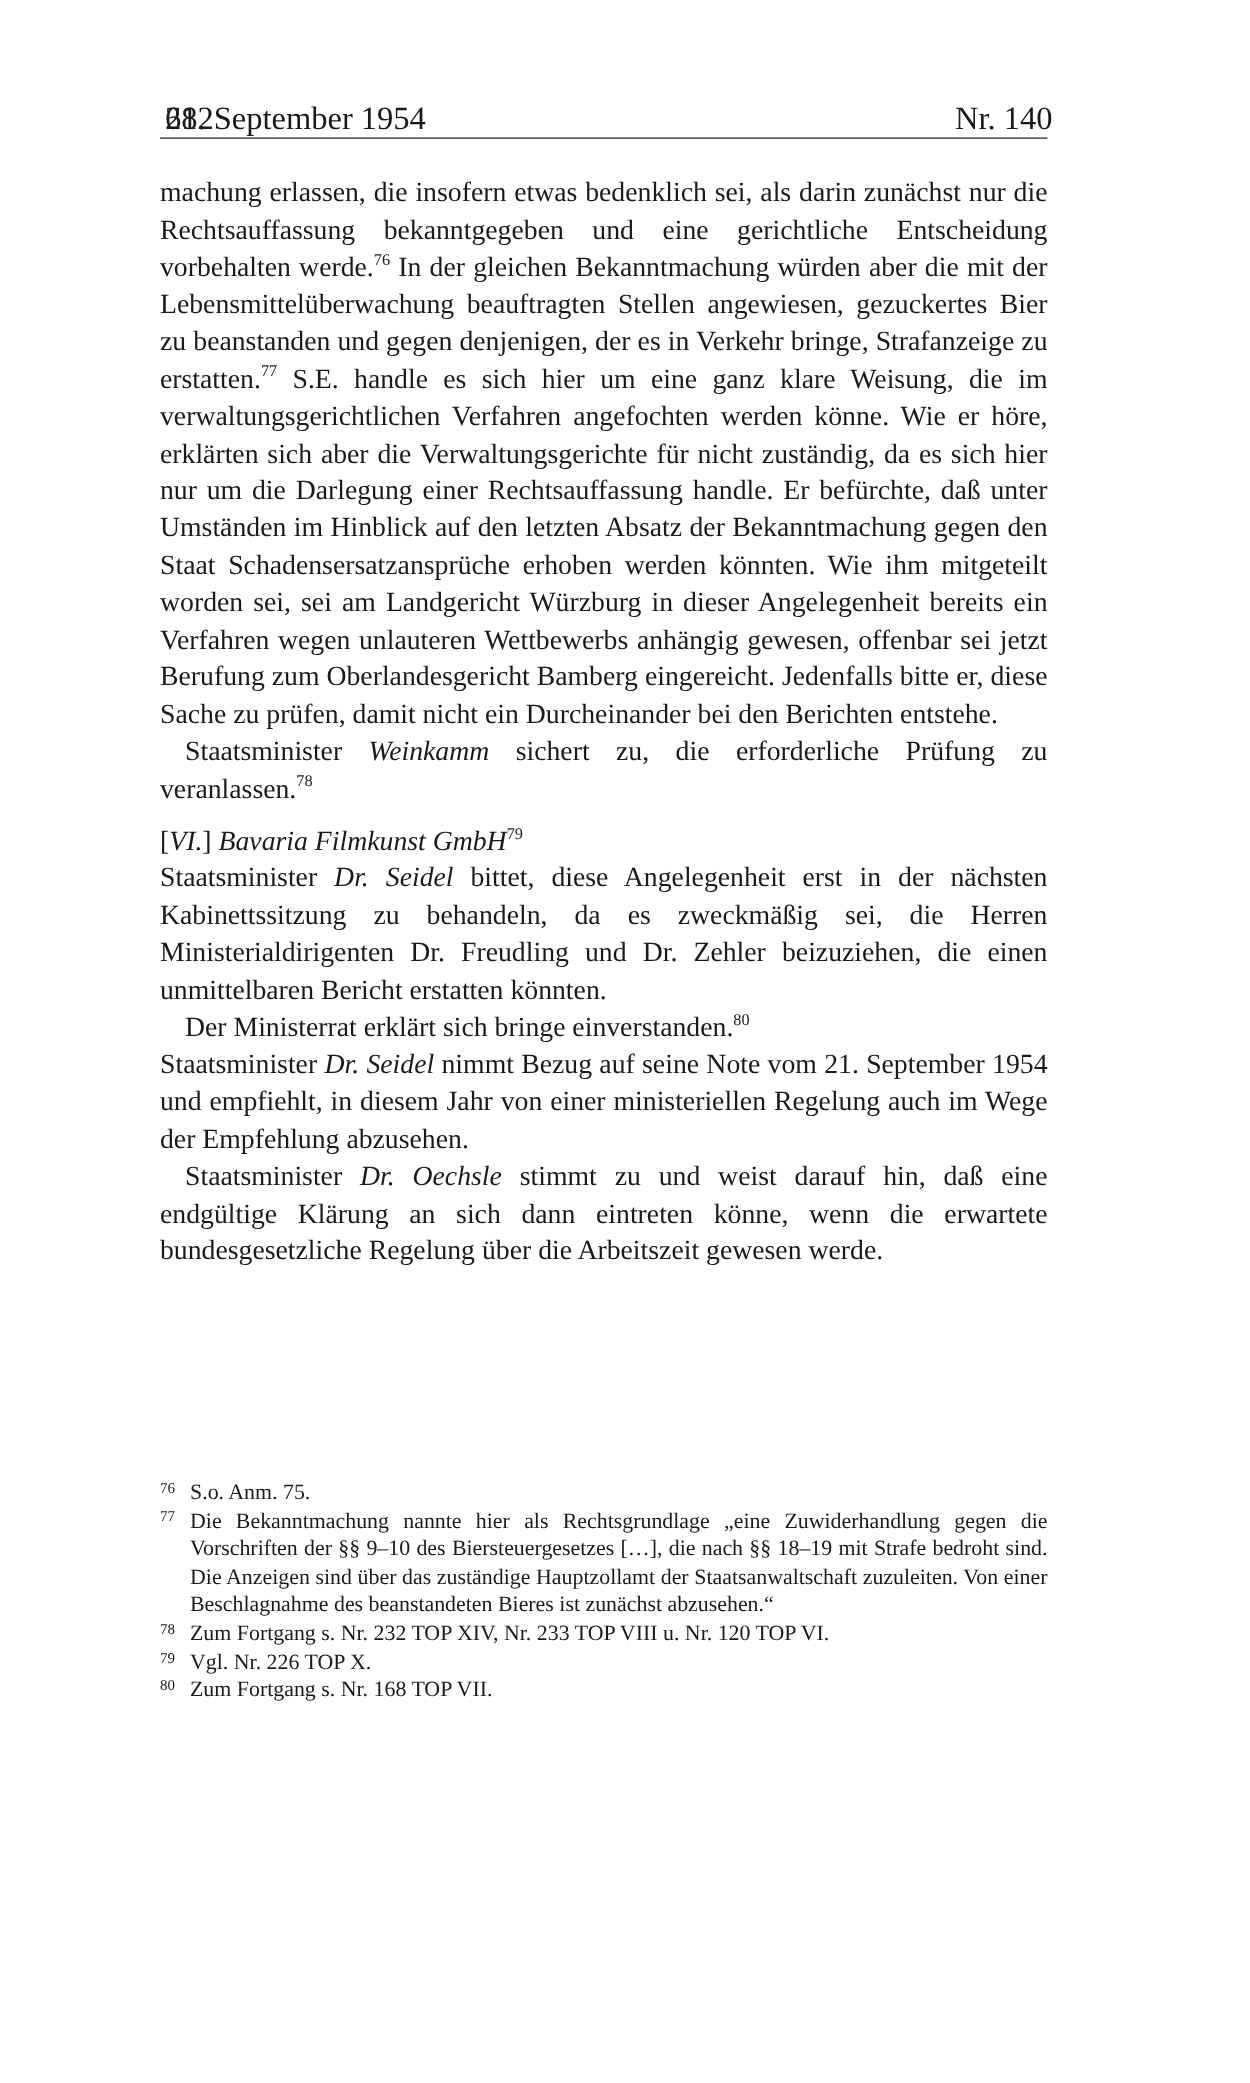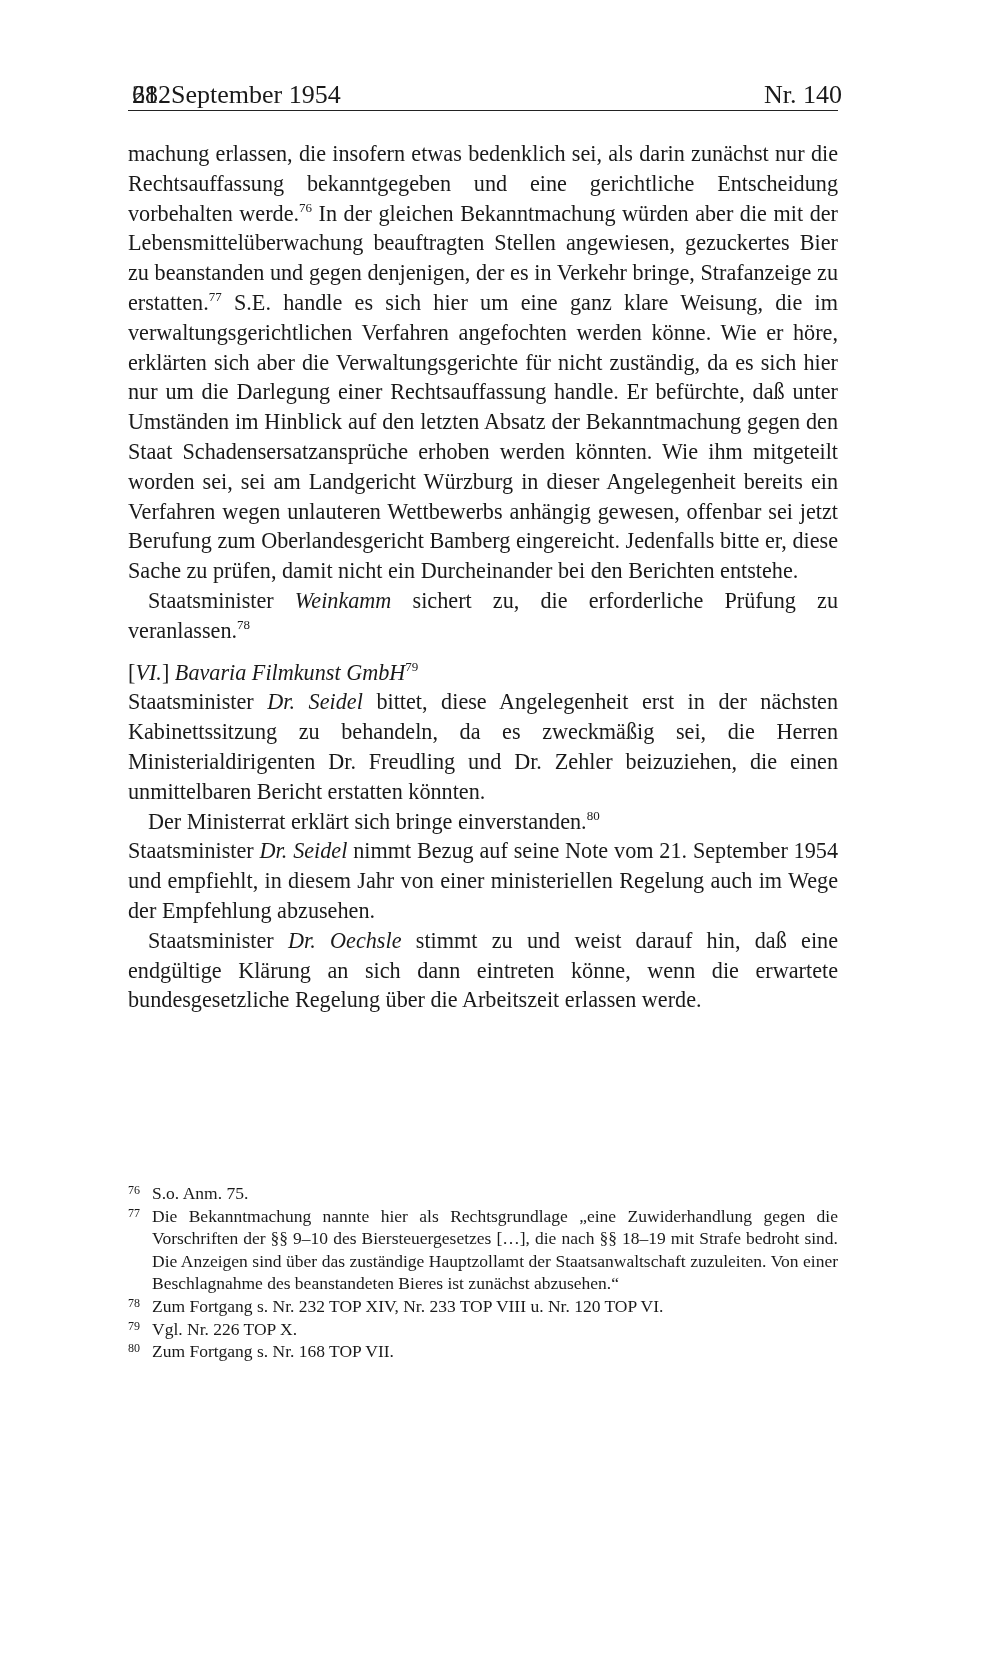--- a/index.html
+++ b/index.html
@@ -51,21 +51,21 @@
   <div class="body-text">
     <p><span>machung erlassen, die insofern etwas bedenklich sei, als darin zunächst nur die Rechtsauffassung bekanntgegeben und eine gerichtliche Entscheidung vorbehalten werde.</span><sup>76</sup><span> In der gleichen Bekanntmachung würden aber die mit der Lebensmittelüberwachung beauftragten Stellen angewiesen, gezuckertes Bier zu beanstanden und gegen denjenigen, der es in Verkehr bringe, Strafanzeige zu erstatten.</span><sup>77</sup><span> S.E. handle es sich hier um eine ganz klare Weisung, die im verwaltungsgerichtlichen Verfahren angefochten werden könne. Wie er höre, erklärten sich aber die Verwaltungsgerichte für nicht zuständig, da es sich hier nur um die Darlegung einer Rechtsauffassung handle. Er befürchte, daß unter Umständen im Hinblick auf den letzten Absatz der Bekanntmachung gegen den Staat Schadensersatzansprüche erhoben werden könnten. Wie ihm mitgeteilt worden sei, sei am Landgericht Würzburg in dieser Angelegenheit bereits ein Verfahren wegen unlauteren Wettbewerbs anhängig gewesen, offenbar sei jetzt Berufung zum Oberlandesgericht Bamberg eingereicht. Jedenfalls bitte er, diese Sache zu prüfen, damit nicht ein Durcheinander bei den Berichten entstehe.</span></p>
 
     <p class="indent"><span>Staatsminister </span><i>Weinkamm</i><span> sichert zu, die erforderliche Prüfung zu veranlassen.</span><sup>78</sup></p>
 
     <p class="sect-head">[<i>VI.</i>] <i>Bavaria Filmkunst GmbH</i><sup>79</sup></p>
     <p><span>Staatsminister </span><i>Dr. Seidel</i><span> bittet, diese Angelegenheit erst in der nächsten Kabinettssitzung zu behandeln, da es zweckmäßig sei, die Herren Ministerialdirigenten Dr. Freudling und Dr. Zehler beizuziehen, die einen unmittelbaren Bericht erstatten könnten.</span></p>
     <p class="indent"><span>Der Ministerrat erklärt sich bringe einverstanden.</span><sup>80</sup></p>
 
     <p><span>Staatsminister </span><i>Dr. Seidel</i><span> nimmt Bezug auf seine Note vom 21. September 1954 und empfiehlt, in diesem Jahr von einer ministeriellen Regelung auch im Wege der Empfehlung abzusehen.</span></p>
-    <p class="indent"><span>Staatsminister </span><i>Dr. Oechsle</i><span> stimmt zu und weist darauf hin, daß eine endgültige Klärung an sich dann eintreten könne, wenn die erwartete bundesgesetzliche Regelung über die Arbeitszeit erlassen werde.</span></p>
+    <p class="indent"><span>Staatsminister </span><i>Dr. Oechsle</i><span> stimmt zu und weist darauf hin, daß eine endgültige Klärung an sich dann eintreten könne, wenn die erwartete bundesgesetzliche Regelung über die Arbeitszeit gewesen werde.</span></p>
   </div>
 
   <div class="footnotes">
     <p class="fn"><span class="fnnum">76</span><span>S.o. Anm. 75.</span></p>
     <p class="fn"><span class="fnnum">77</span><span>Die Bekanntmachung nannte hier als Rechtsgrundlage „eine Zuwiderhandlung gegen die Vorschriften der §§ 9–10 des Biersteuergesetzes […], die nach §§ 18–19 mit Strafe bedroht sind. Die Anzeigen sind über das zuständige Hauptzollamt der Staatsanwaltschaft zuzuleiten. Von einer Beschlagnahme des beanstandeten Bieres ist zunächst abzusehen.“</span></p>
     <p class="fn"><span class="fnnum">78</span><span>Zum Fortgang s. Nr. 232 TOP XIV, Nr. 233 TOP VIII u. Nr. 120 TOP VI.</span></p>
     <p class="fn"><span class="fnnum">79</span><span>Vgl. Nr. 226 TOP X.</span></p>
     <p class="fn"><span class="fnnum">80</span><span>Zum Fortgang s. Nr. 168 TOP VII.</span></p>
   </div>
 

